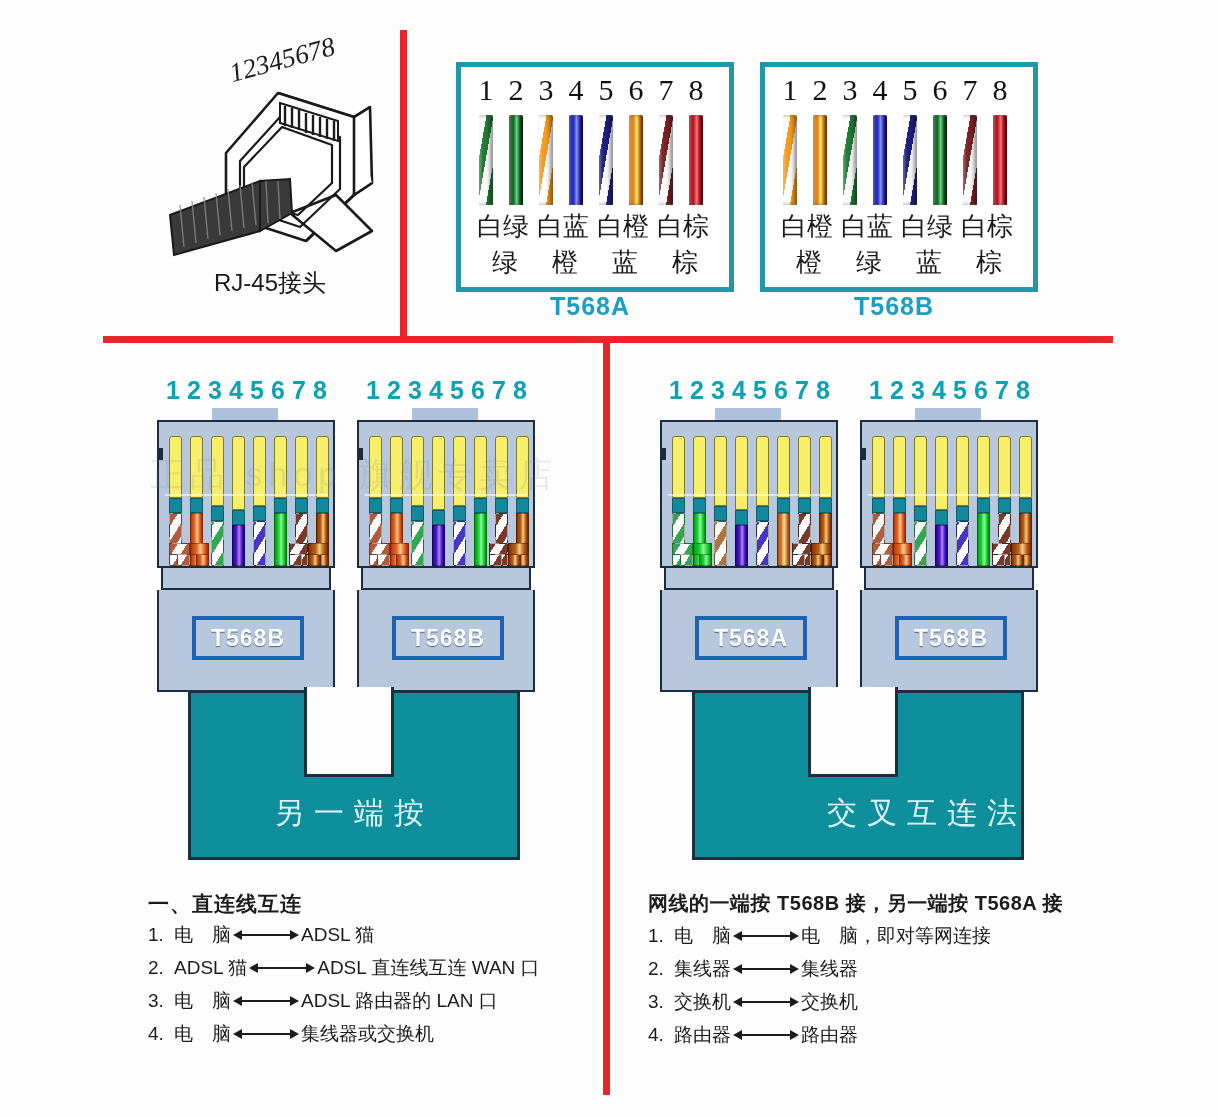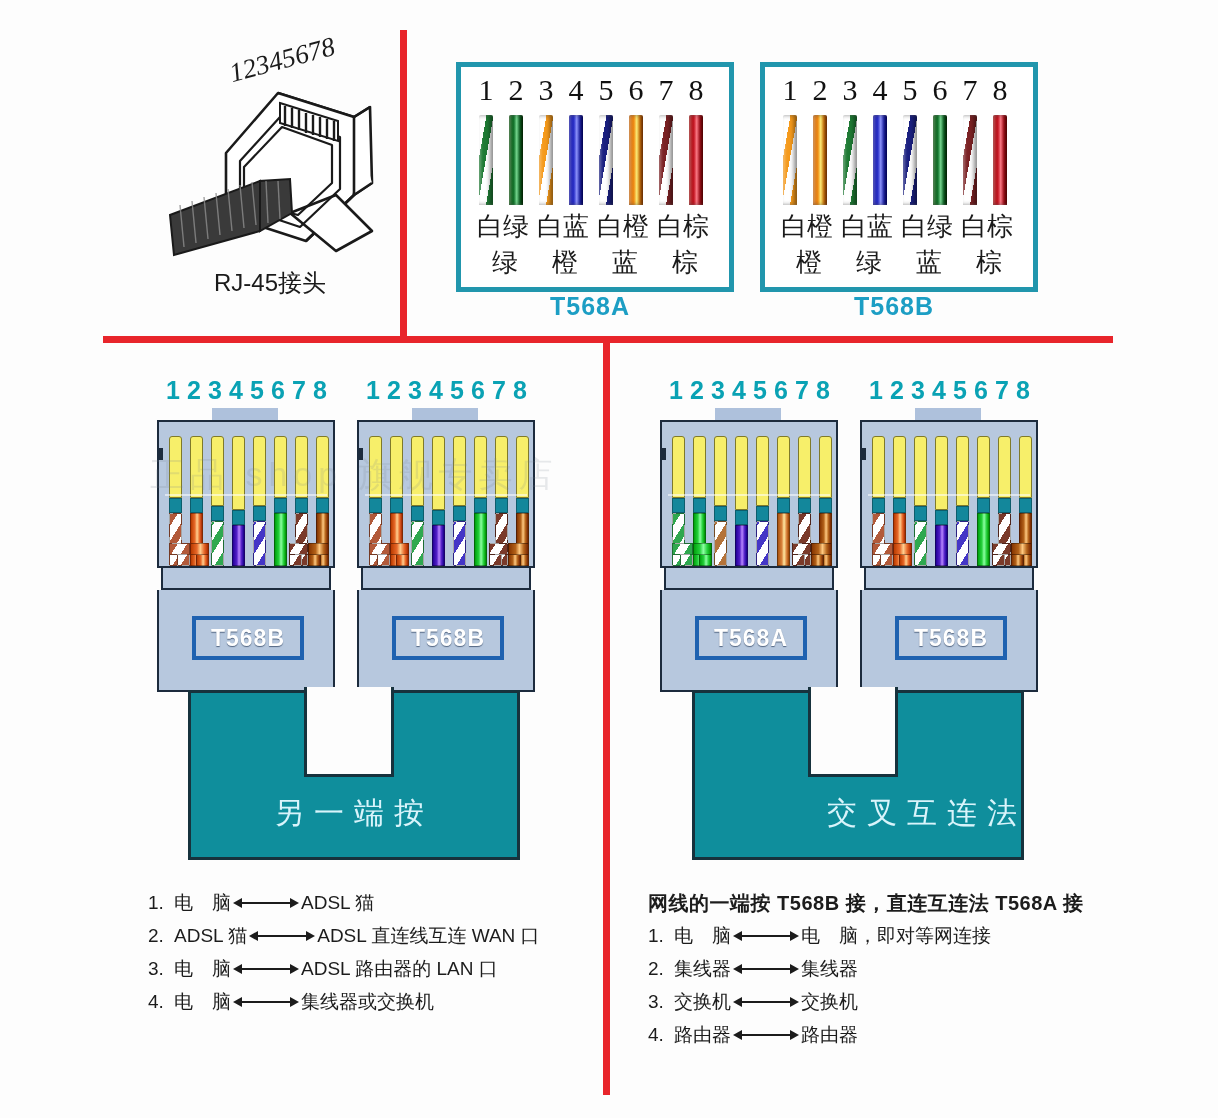--- a/index.html
+++ b/index.html
@@ -417,20 +417,21 @@
 
   <div class="methodbox" style="left:188px;top:690px;width:332px;height:170px;"></div>
   <div class="method-gap" style="left:304px;top:687px;width:90px;height:90px;"></div>
   <div class="method-text" style="left:188px;top:793px;width:332px;">另一端按</div>
 
   <div class="methodbox" style="left:692px;top:690px;width:332px;height:170px;"></div>
   <div class="method-gap" style="left:808px;top:687px;width:90px;height:90px;"></div>
   <div class="method-text" style="left:692px;top:793px;width:392px;margin-left:39px;">交叉互连法</div>
 
   <div class="note" id="note0" style="left:148px;top:890px;width:440px;">
+      <div class="note-h">一、直连线互连</div>
       <div class="note-row">
         <span class="note-idx">1.</span>
         <span class="note-a">电　脑</span>
         <span class="arrow">
           <span class="lh"></span>
           <span class="bar"></span>
           <span class="rh"></span>
         </span>
         <span class="note-b">ADSL 猫</span>
       </div>
@@ -459,21 +460,21 @@
         <span class="note-a">电　脑</span>
         <span class="arrow">
           <span class="lh"></span>
           <span class="bar"></span>
           <span class="rh"></span>
         </span>
         <span class="note-b">集线器或交换机</span>
       </div>
     </div>
   <div class="note" id="note1" style="left:648px;top:890px;width:470px;">
-      <div class="note-sub">网线的一端按 T568B 接，直连互连法 T568A 接</div>
+      <div class="note-sub">网线的一端按 T568B 接，另一端按 T568A 接</div>
       <div class="note-row">
         <span class="note-idx">1.</span>
         <span class="note-a">电　脑</span>
         <span class="arrow">
           <span class="lh"></span>
           <span class="bar"></span>
           <span class="rh"></span>
         </span>
         <span class="note-b">电　脑，即对等网连接</span>
       </div>

